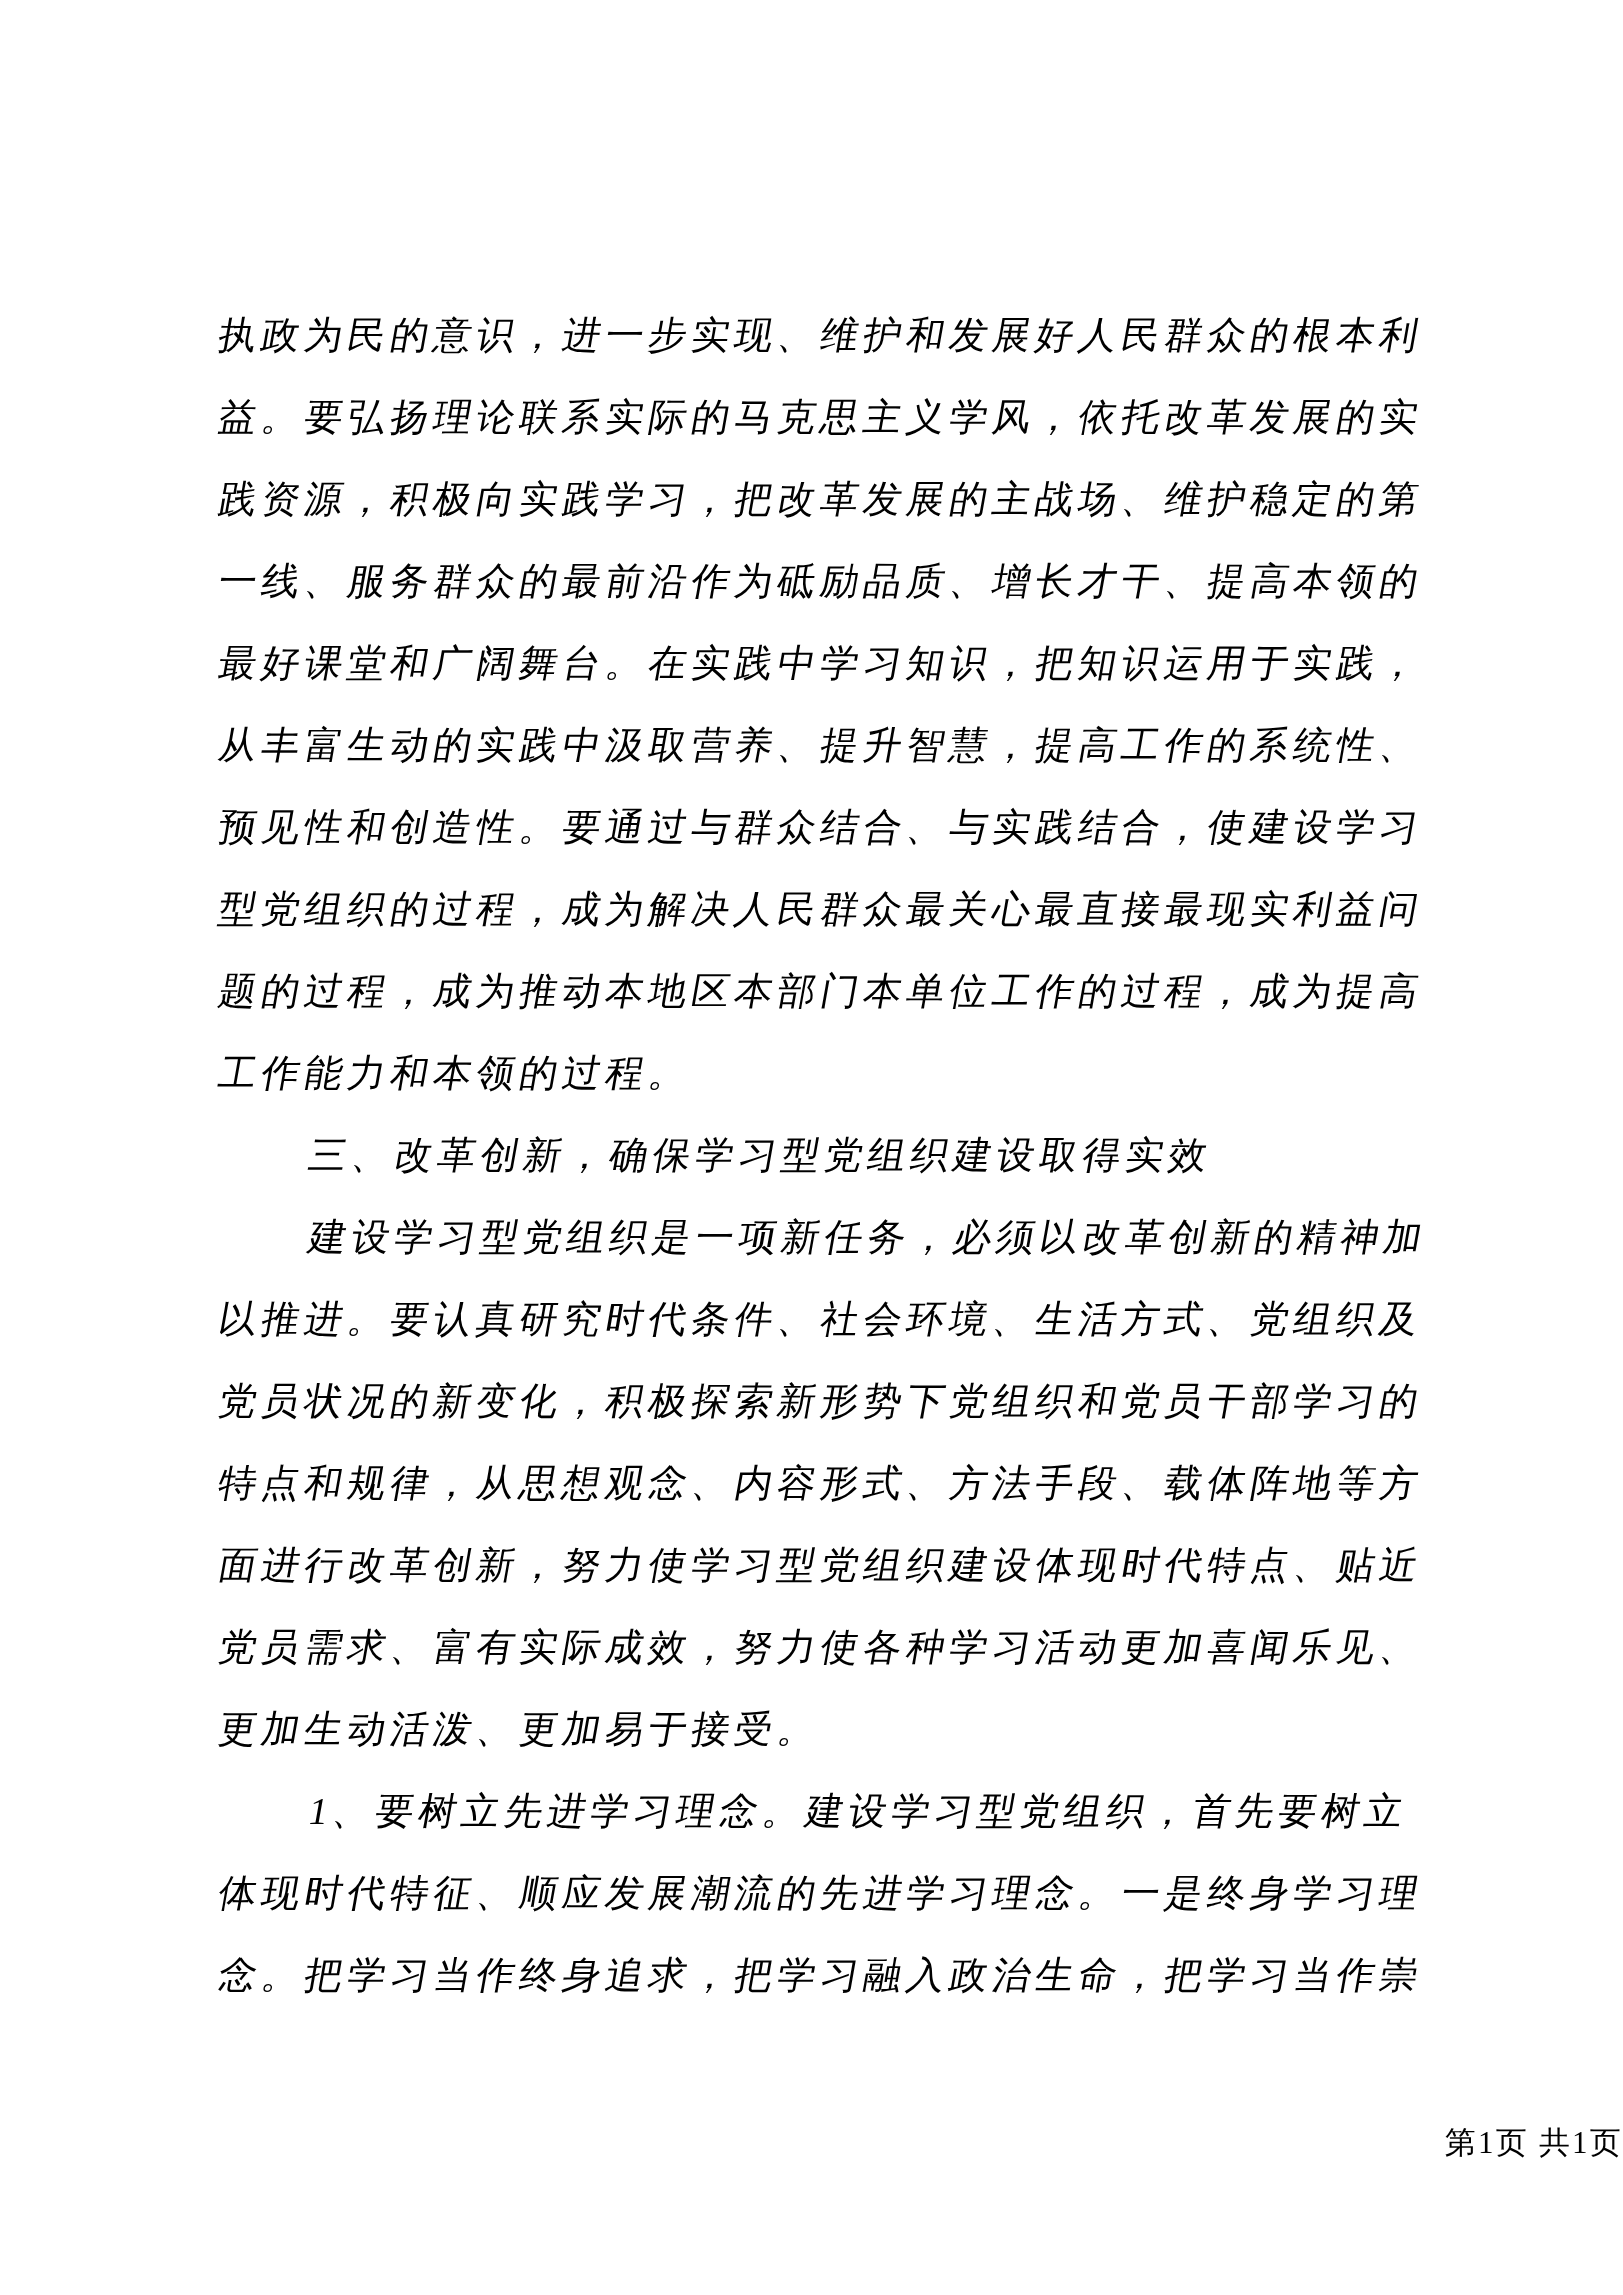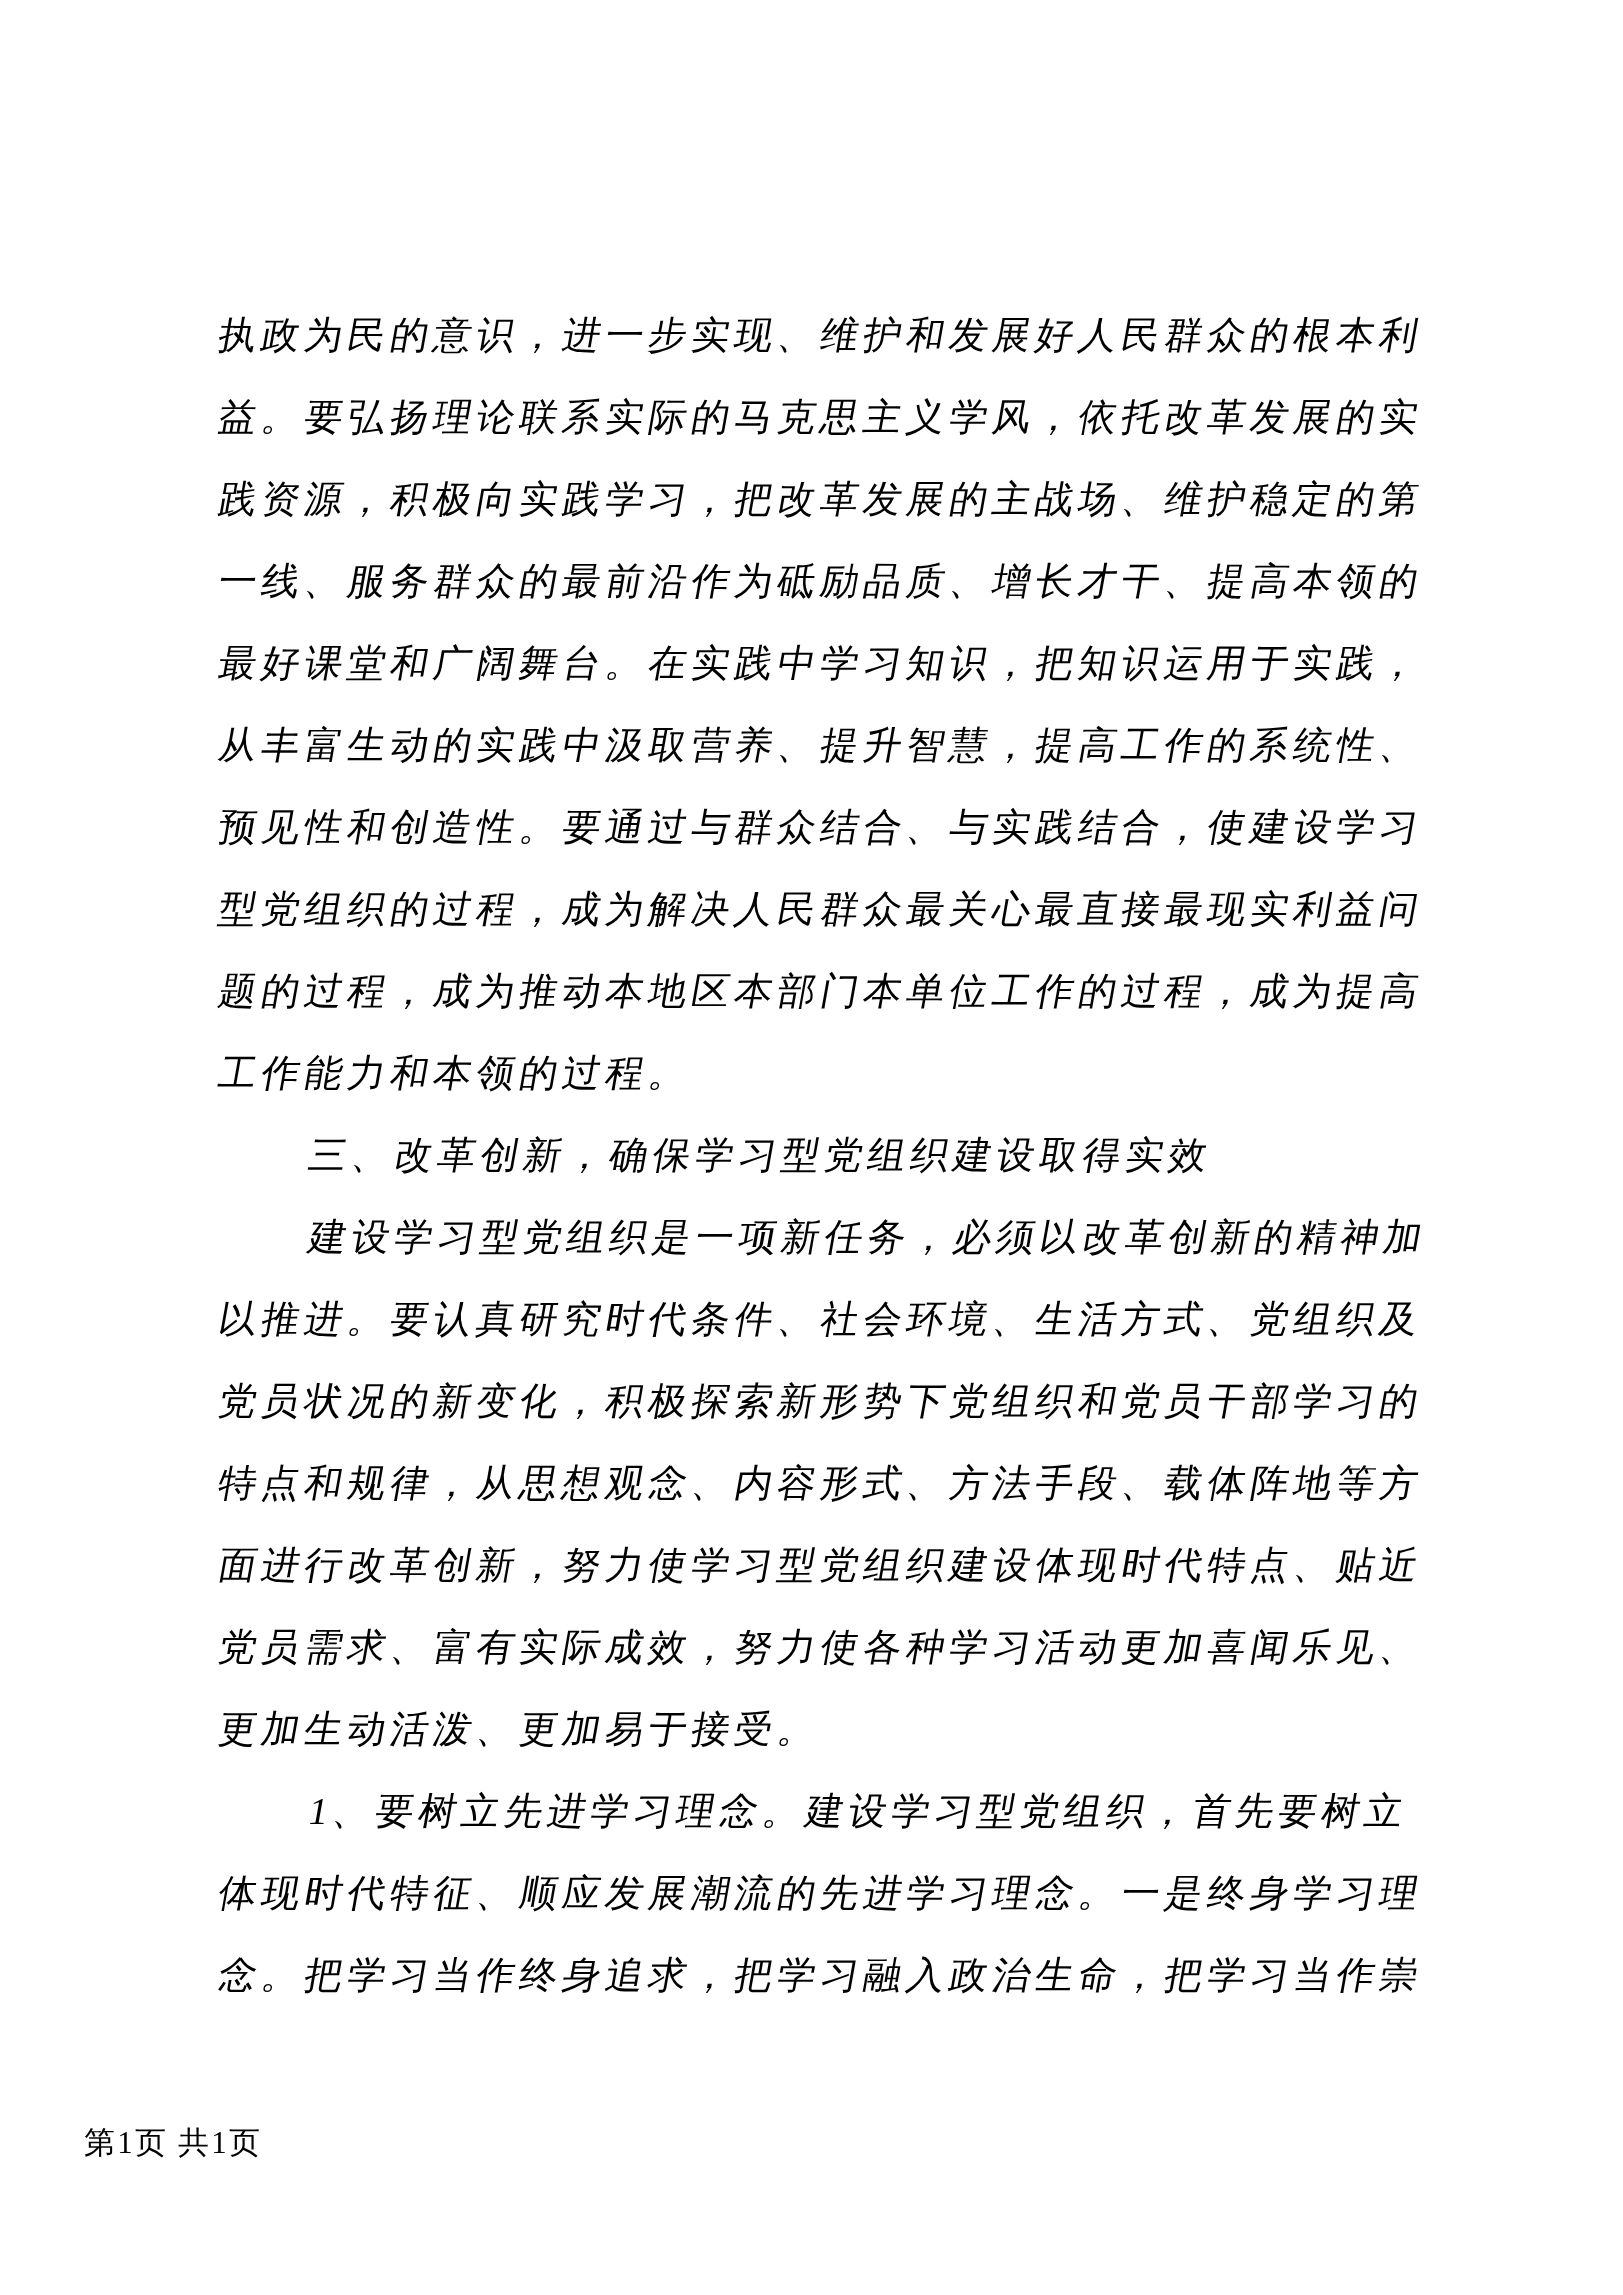--- a/index.html
+++ b/index.html
@@ -39,21 +39,21 @@
     transform-origin: 50% 50%;
   }
   .line.indented {
     padding-left: 90px;
   }
   .footer {
     position: absolute;
     top: 2126px;
     left: 0;
     width: 100%;
-    text-align: left;
+    text-align: right;
     font-size: 31px;
     line-height: 34px;
     letter-spacing: 2.2px;
     text-indent: 84px; 
     font-style: normal;
   }
 </style>
 </head>
 <body>
 

